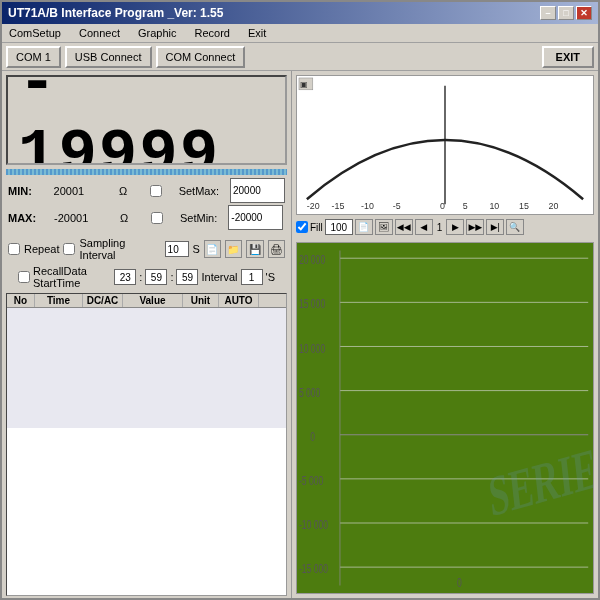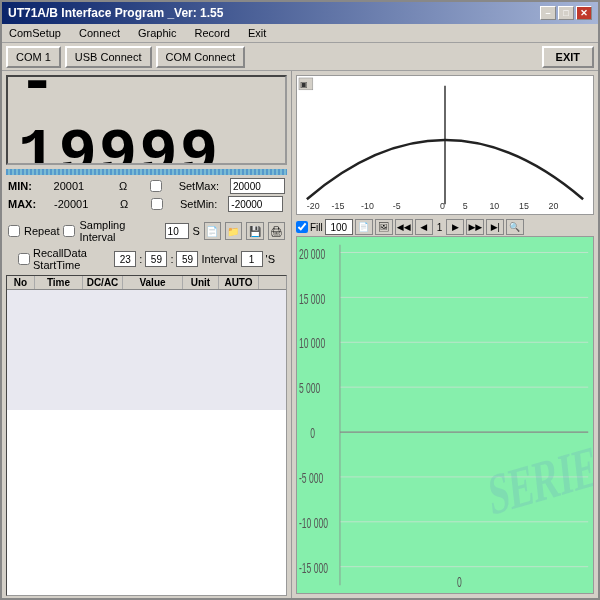--- a/index.html
+++ b/index.html
@@ -164,21 +164,21 @@
     }
 
     .minmax-label { width: 35px; font-weight: bold; }
     .minmax-value { width: 55px; }
     .minmax-unit { width: 20px; }
 
     .setmax-label { margin-left: 6px; }
 
     input[type="text"].set-input {
       width: 55px;
-      height: 16px;
+      height: 25px;
       border: 1px solid #666;
       background: white;
       font-size: 10px;
       padding: 1px 2px;
     }
 
     input[type="checkbox"] {
       width: 12px;
       height: 12px;
     }
@@ -278,21 +278,21 @@
       height: 140px;
       position: relative;
       margin-bottom: 4px;
     }
 
     
     .bar-chart-toolbar {
       display: flex;
       align-items: center;
       gap: 2px;
-      margin-bottom: 1px;
+      margin-bottom: 7px;
       font-size: 10px;
     }
 
     .chart-btn {
       width: 18px;
       height: 16px;
       background: #d4d0c8;
       border: 1px solid #888;
       display: flex;
       align-items: center;
@@ -306,21 +306,21 @@
       height: 16px;
       border: 1px solid #666;
       background: white;
       font-size: 10px;
       padding: 1px 4px;
       text-align: center;
     }
 
     .bar-chart {
       flex: 1;
-      background: #86efac;
+      background: #4d7c0f;
       border: 1px solid #999;
       position: relative;
       overflow: hidden;
     }
   </style>
 </head>
 <body>
 
 <div class="window">
 

